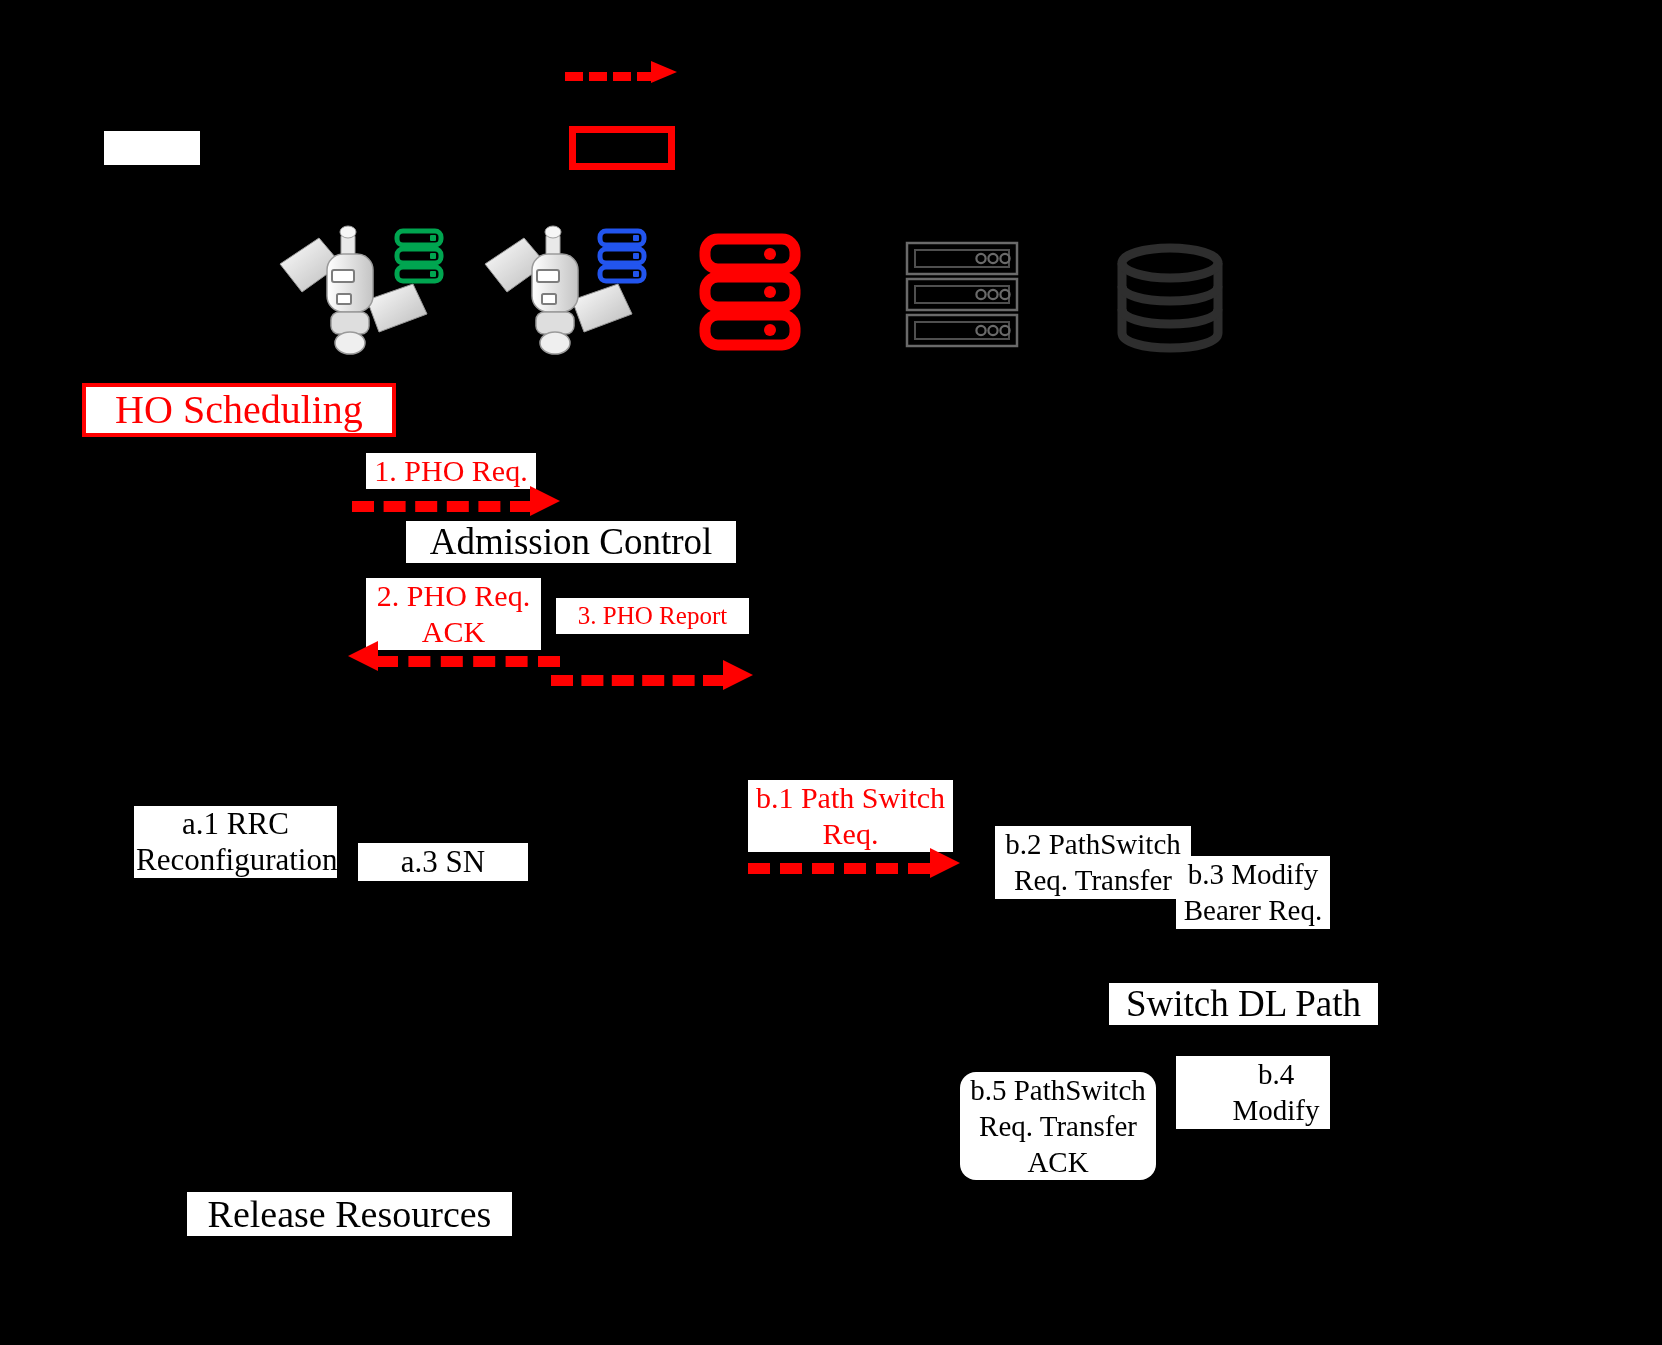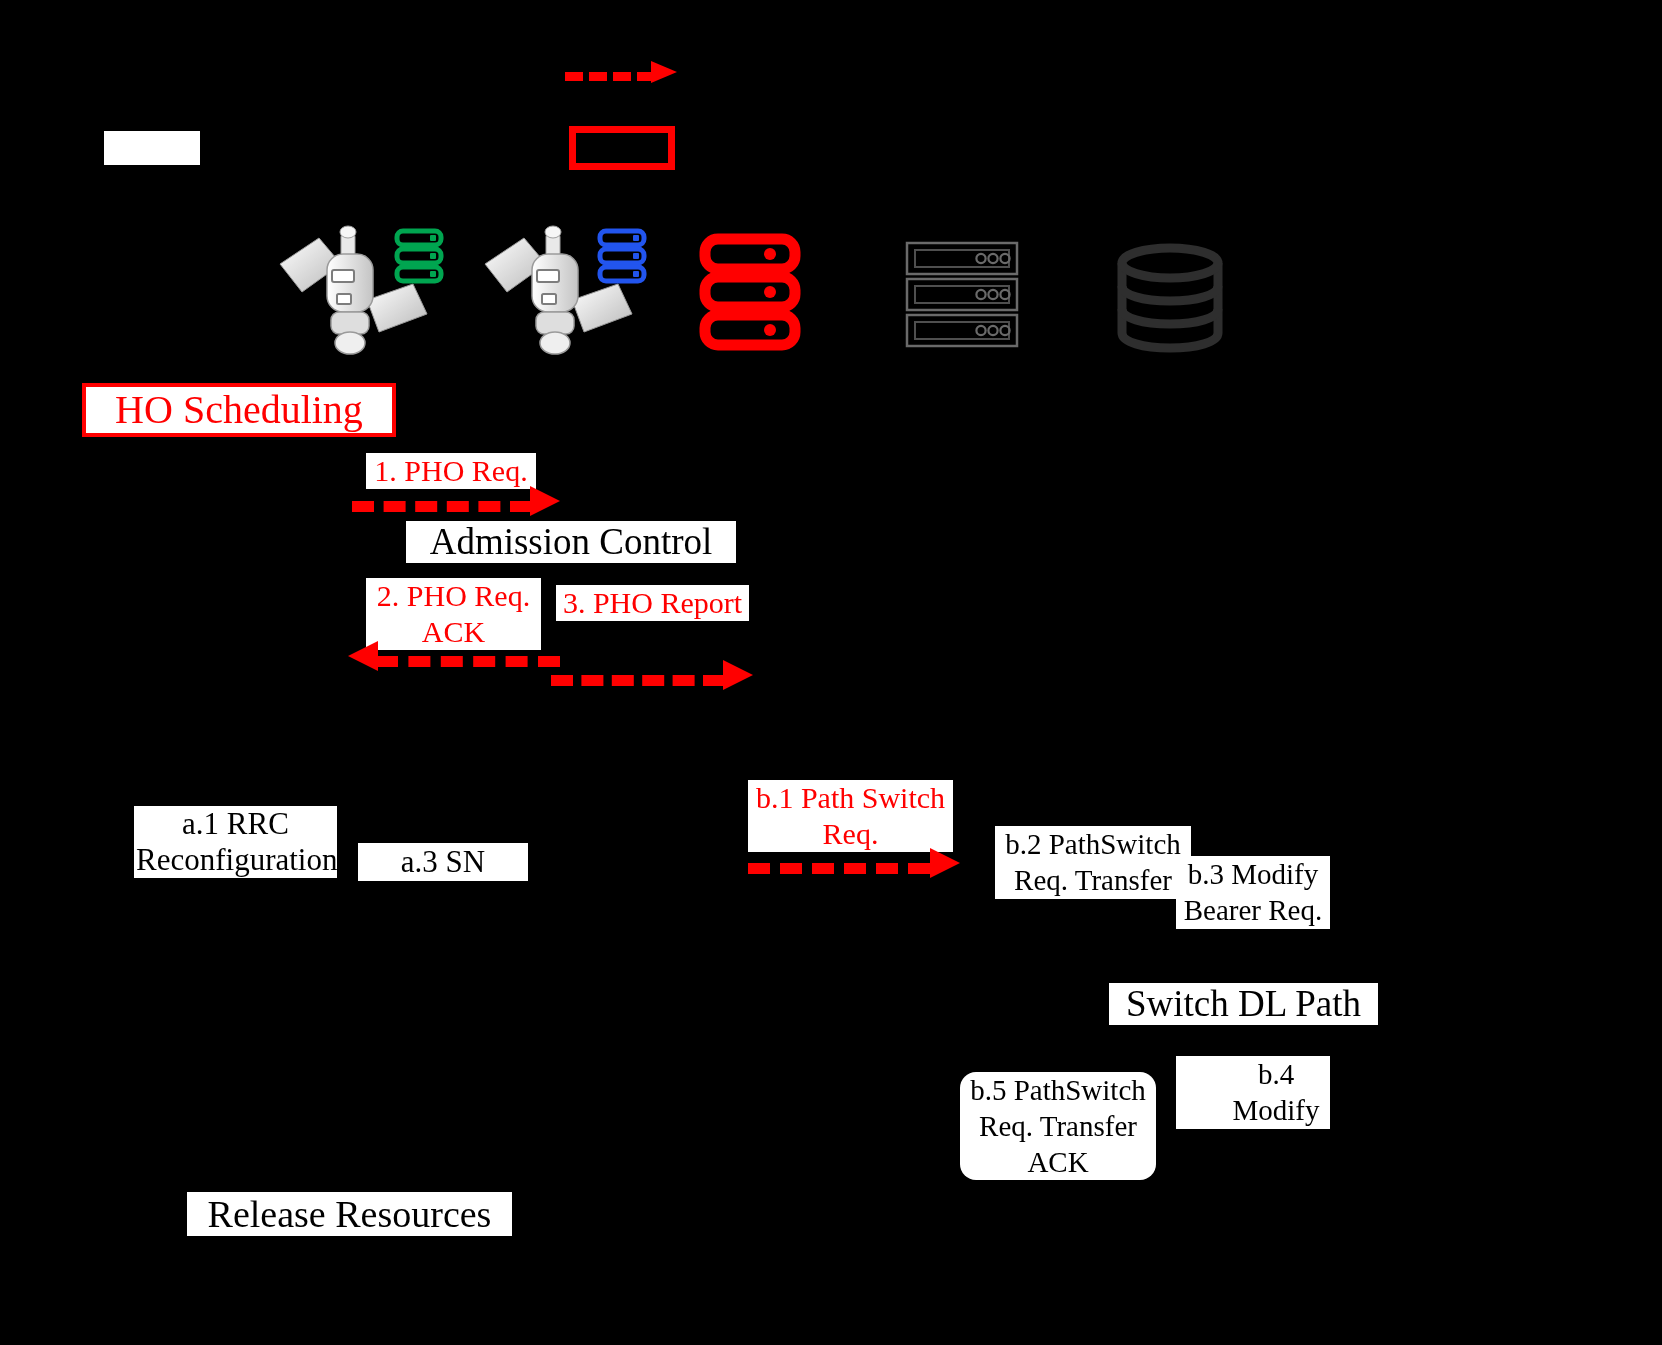--- a/index.html
+++ b/index.html
@@ -232,21 +232,21 @@
   <div class="lbl" style="left:386px; top:521px; width:330px; height:42px; font-size:37px; line-height:42px;margin-left:20px;">Admission Control</div>
 
   <div class="lbl red" style="left:366px; top:578px; width:175px; height:72px; font-size:30px; line-height:36px;">2. PHO Req.
 ACK</div>
 
   <div class="arrow left" style="left:348px; top:641px; width:212px; height:30px;">
     <div class="shaft" style="left:28px; width:184px; border-top-width:11px; border-top-color:#ff0000;"></div>
     <div class="head" style="border-right:30px solid #ff0000;"></div>
   </div>
 
-  <div class="lbl red" style="left:556px; top:585px; width:193px; height:36px; font-size:30px; line-height:36px;">3. PHO Report</div>
+  <div class="lbl red" style="left:556px; top:598px; width:193px; height:36px; font-size:25px; line-height:36px;">3. PHO Report</div>
 
   <div class="arrow right" style="left:551px; top:660px; width:202px; height:30px;">
     <div class="shaft" style="width:174px; border-top-width:11px; border-top-color:#ff0000;"></div>
     <div class="head" style="border-left:30px solid #ff0000;"></div>
   </div>
 
   <div class="lbl red" style="left:748px; top:780px; width:205px; height:72px; font-size:30px; line-height:36px;text-align:center;">b.1 Path Switch
 Req.</div>
 
   <div class="arrow right" style="left:748px; top:849px; width:212px; height:28px;">

